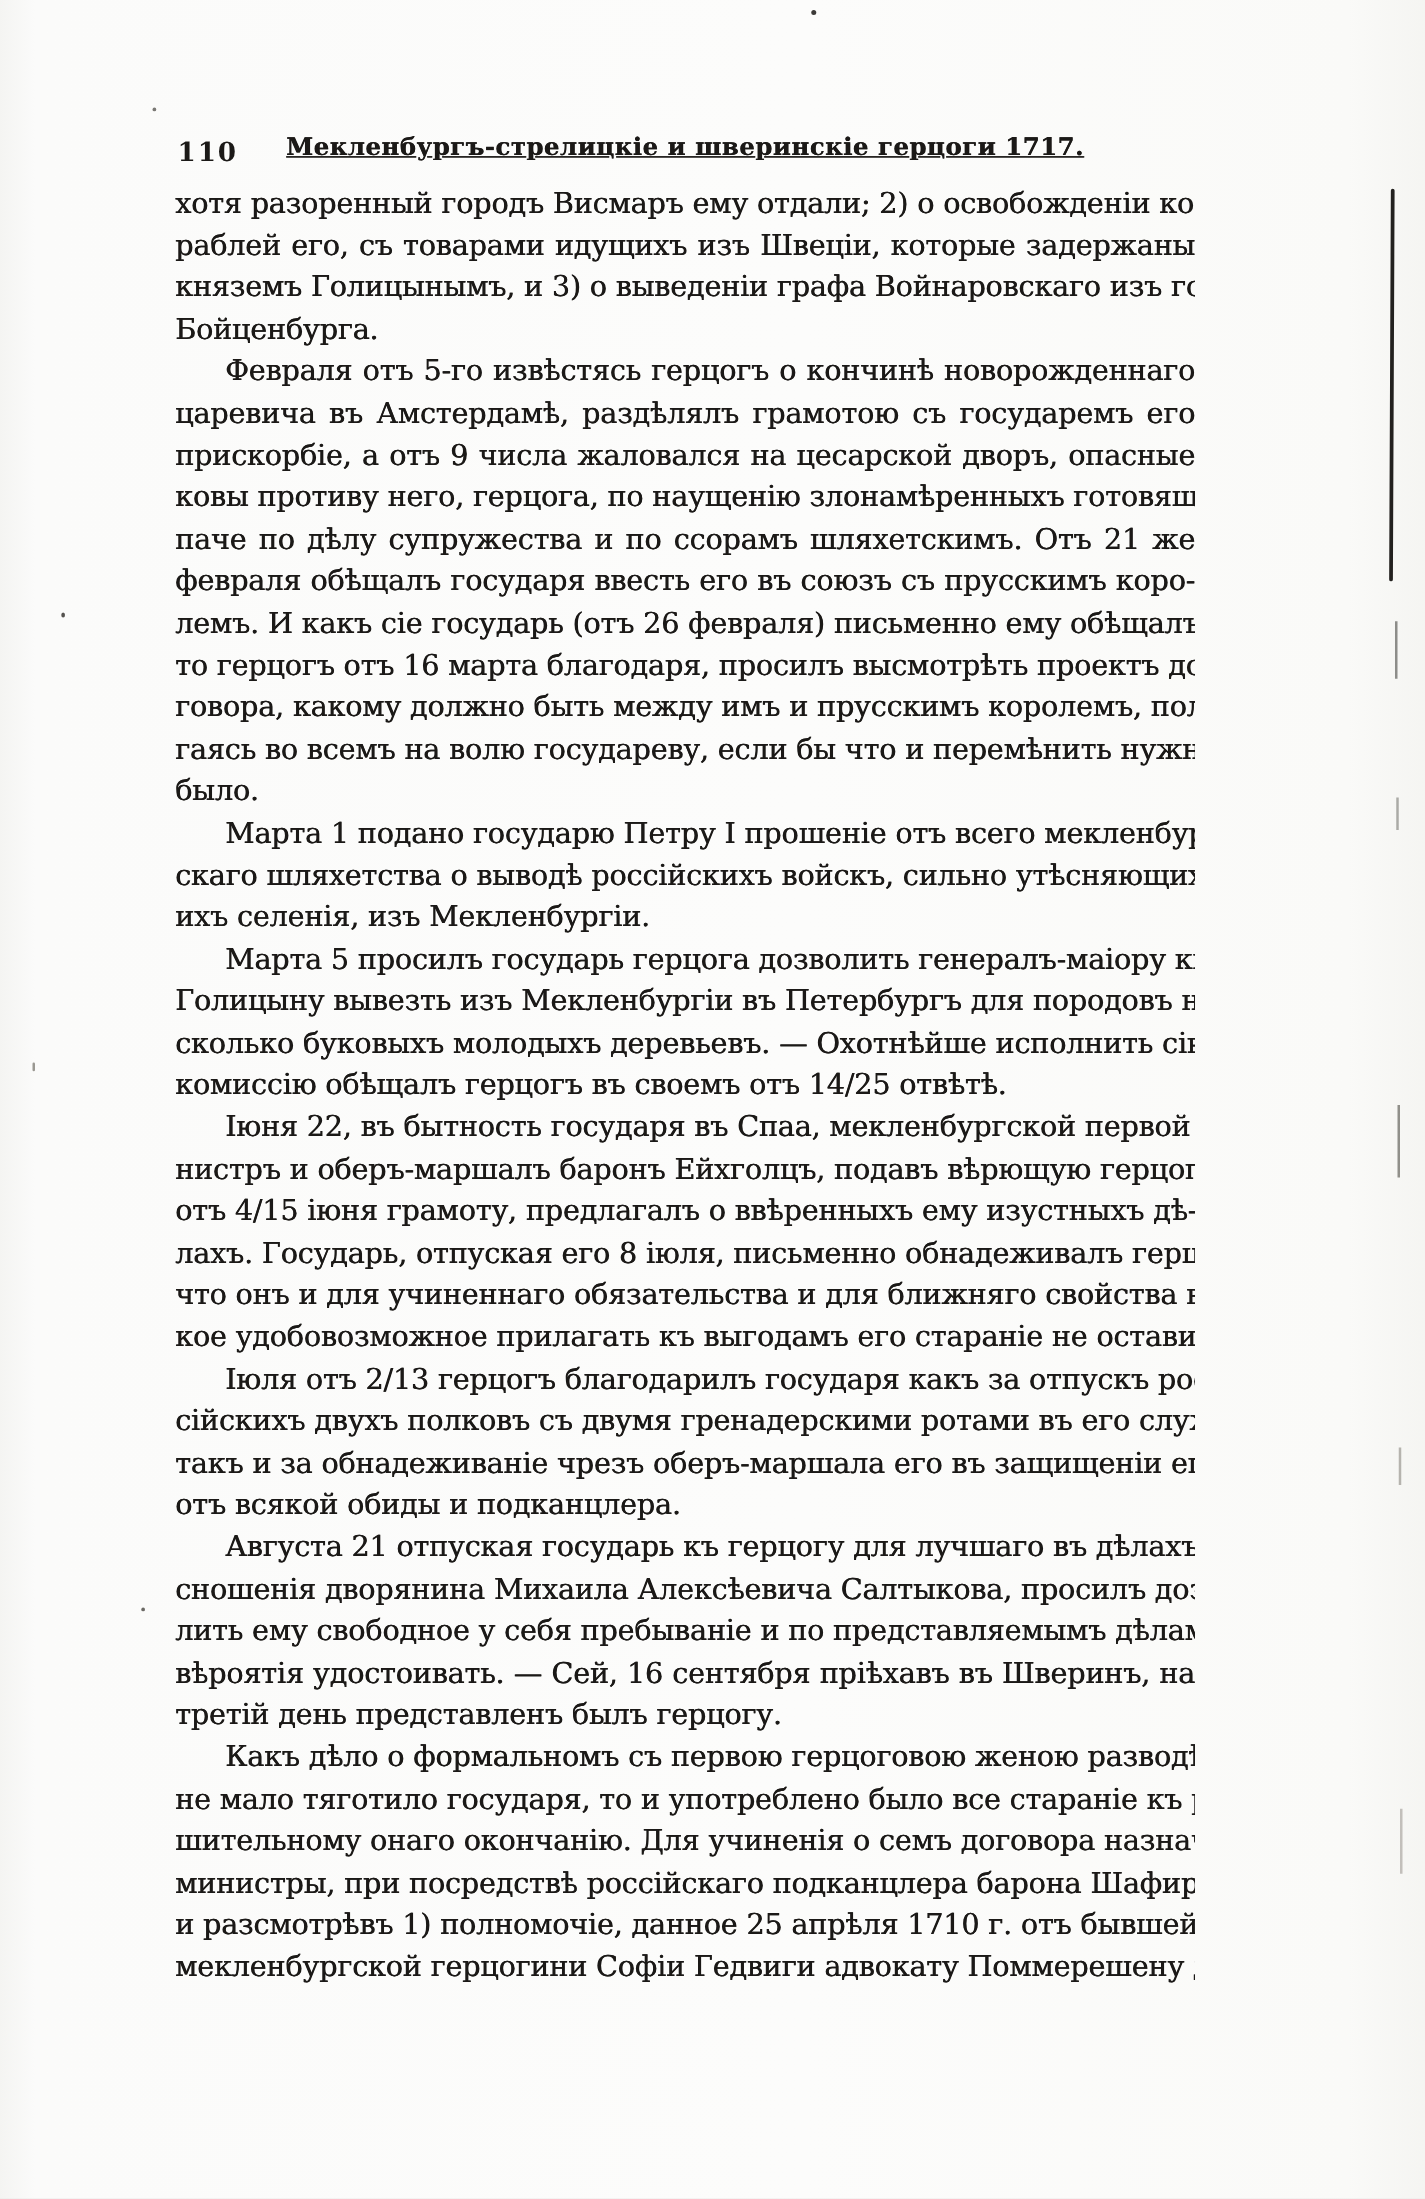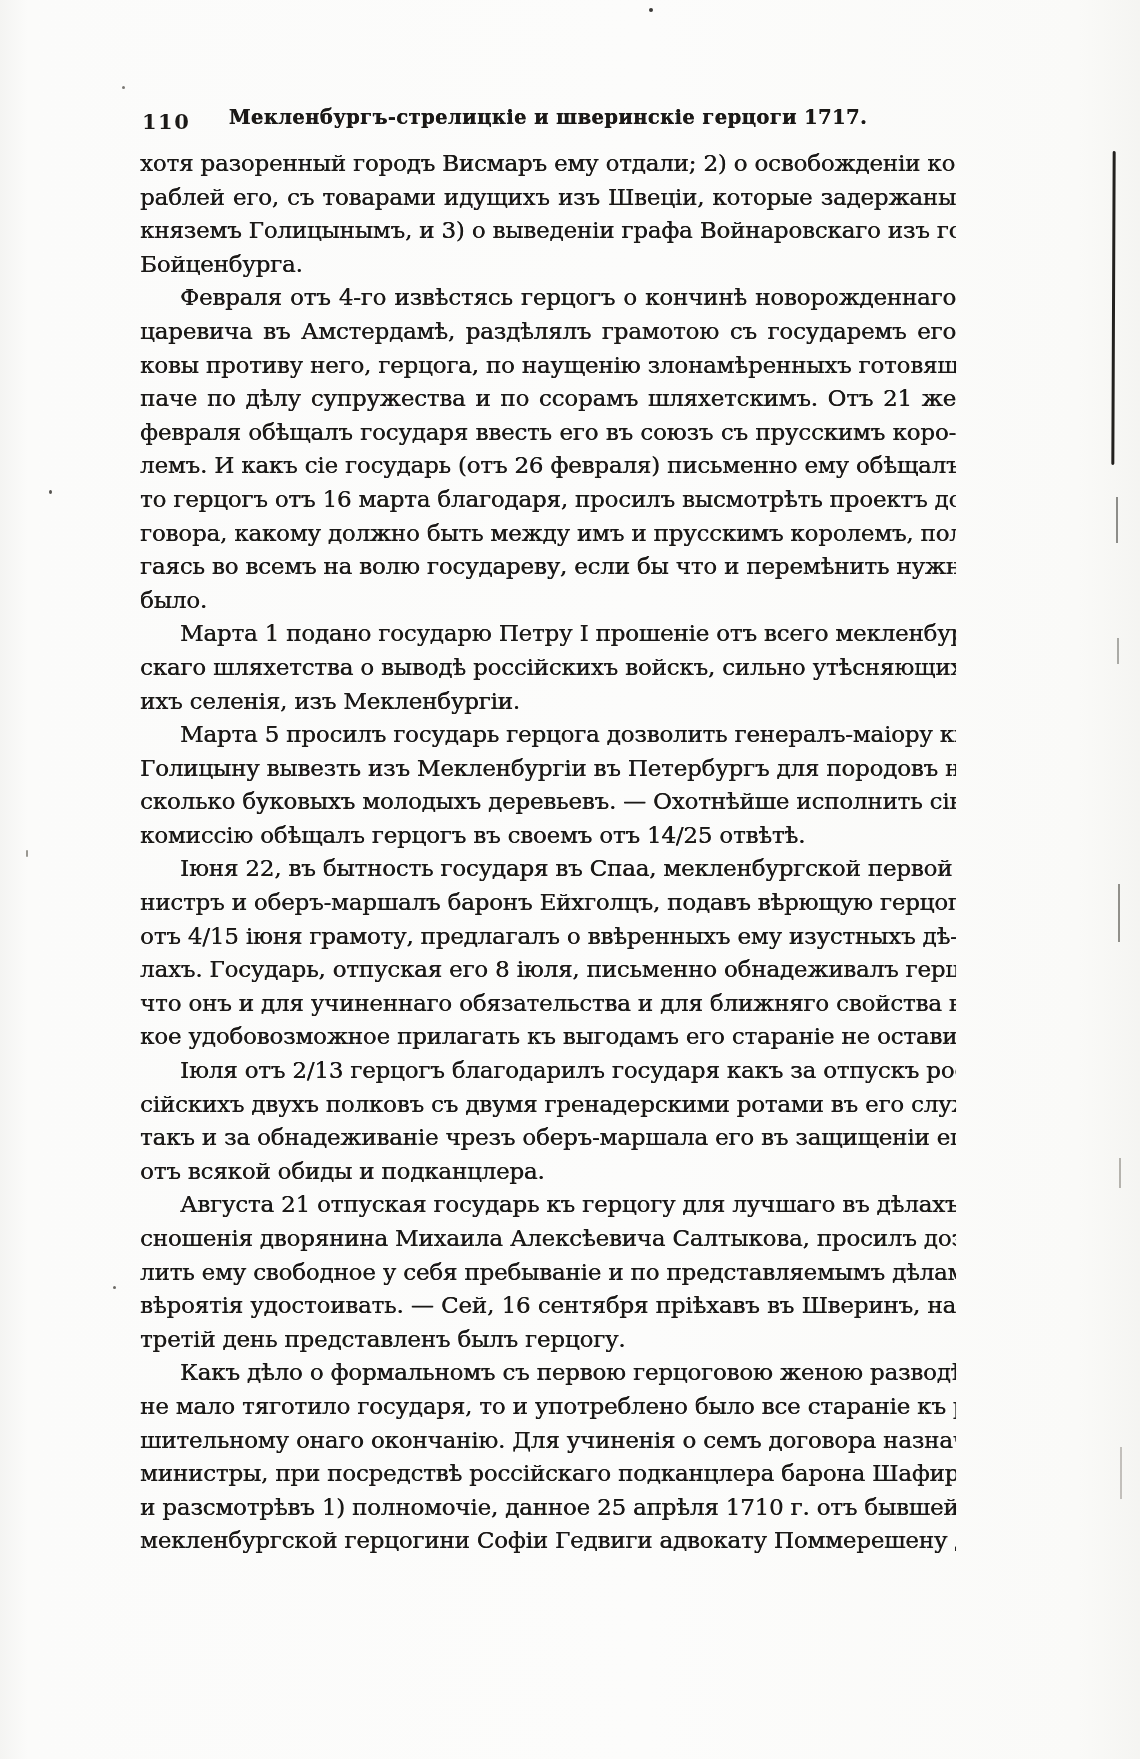--- a/index.html
+++ b/index.html
@@ -17,20 +17,21 @@
   .headline { position:absolute; left:140px; top:106px; width:816px; height:34px; }
   .pagenum {
     position:absolute; left:2px; top:3px;
     font-size:21px; font-weight:bold; letter-spacing:1.5px;
   }
   .running {
     text-align:center;
     font-size:19.5px; font-weight:bold;
     letter-spacing:0.4px;
     text-shadow: 0.3px 0 0 currentColor;
+    text-decoration: underline;
   }
   .body {
     position:absolute; left:140px; top:147px; width:816px;
     font-size:23px; line-height:33.6px;
     letter-spacing:-0.2px;
     text-shadow: 0.35px 0 0 currentColor;
   }
   .line {
     height:33.6px; overflow:hidden;
     text-align:justify; text-align-last:justify; -moz-text-align-last:justify;
@@ -62,22 +63,23 @@
   </div>
 
   <div class="body" id="paragraphs">
       <div class="para">
         <div class="line">хотя разоренный городъ Висмаръ ему отдали; 2) о освобожденіи ко-</div>
         <div class="line">раблей его, съ товарами идущихъ изъ Швеціи, которые задержаны</div>
         <div class="line">княземъ Голицынымъ, и 3) о выведеніи графа Войнаровскаго изъ города</div>
         <div class="line last">Бойценбурга.</div>
       </div>
       <div class="para">
-        <div class="line indent">Февраля отъ 4-го извѣстясь герцогъ о кончинѣ новорожденнаго</div>
+        <div class="line indent">Февраля отъ 5-го извѣстясь герцогъ о кончинѣ новорожденнаго</div>
         <div class="line">царевича въ Амстердамѣ, раздѣлялъ грамотою съ государемъ его</div>
+        <div class="line">прискорбіе, а отъ 9 числа жаловался на цесарской дворъ, опасные</div>
         <div class="line">ковы противу него, герцога, по наущенію злонамѣренныхъ готовящій, а</div>
         <div class="line">паче по дѣлу супружества и по ссорамъ шляхетскимъ. Отъ 21 же</div>
         <div class="line">февраля обѣщалъ государя ввесть его въ союзъ съ прусскимъ коро-</div>
         <div class="line">лемъ. И какъ сіе государь (отъ 26 февраля) письменно ему обѣщалъ,</div>
         <div class="line">то герцогъ отъ 16 марта благодаря, просилъ высмотрѣть проектъ до-</div>
         <div class="line">говора, какому должно быть между имъ и прусскимъ королемъ, пола-</div>
         <div class="line">гаясь во всемъ на волю государеву, если бы что и перемѣнить нужно</div>
         <div class="line last">было.</div>
       </div>
       <div class="para">

